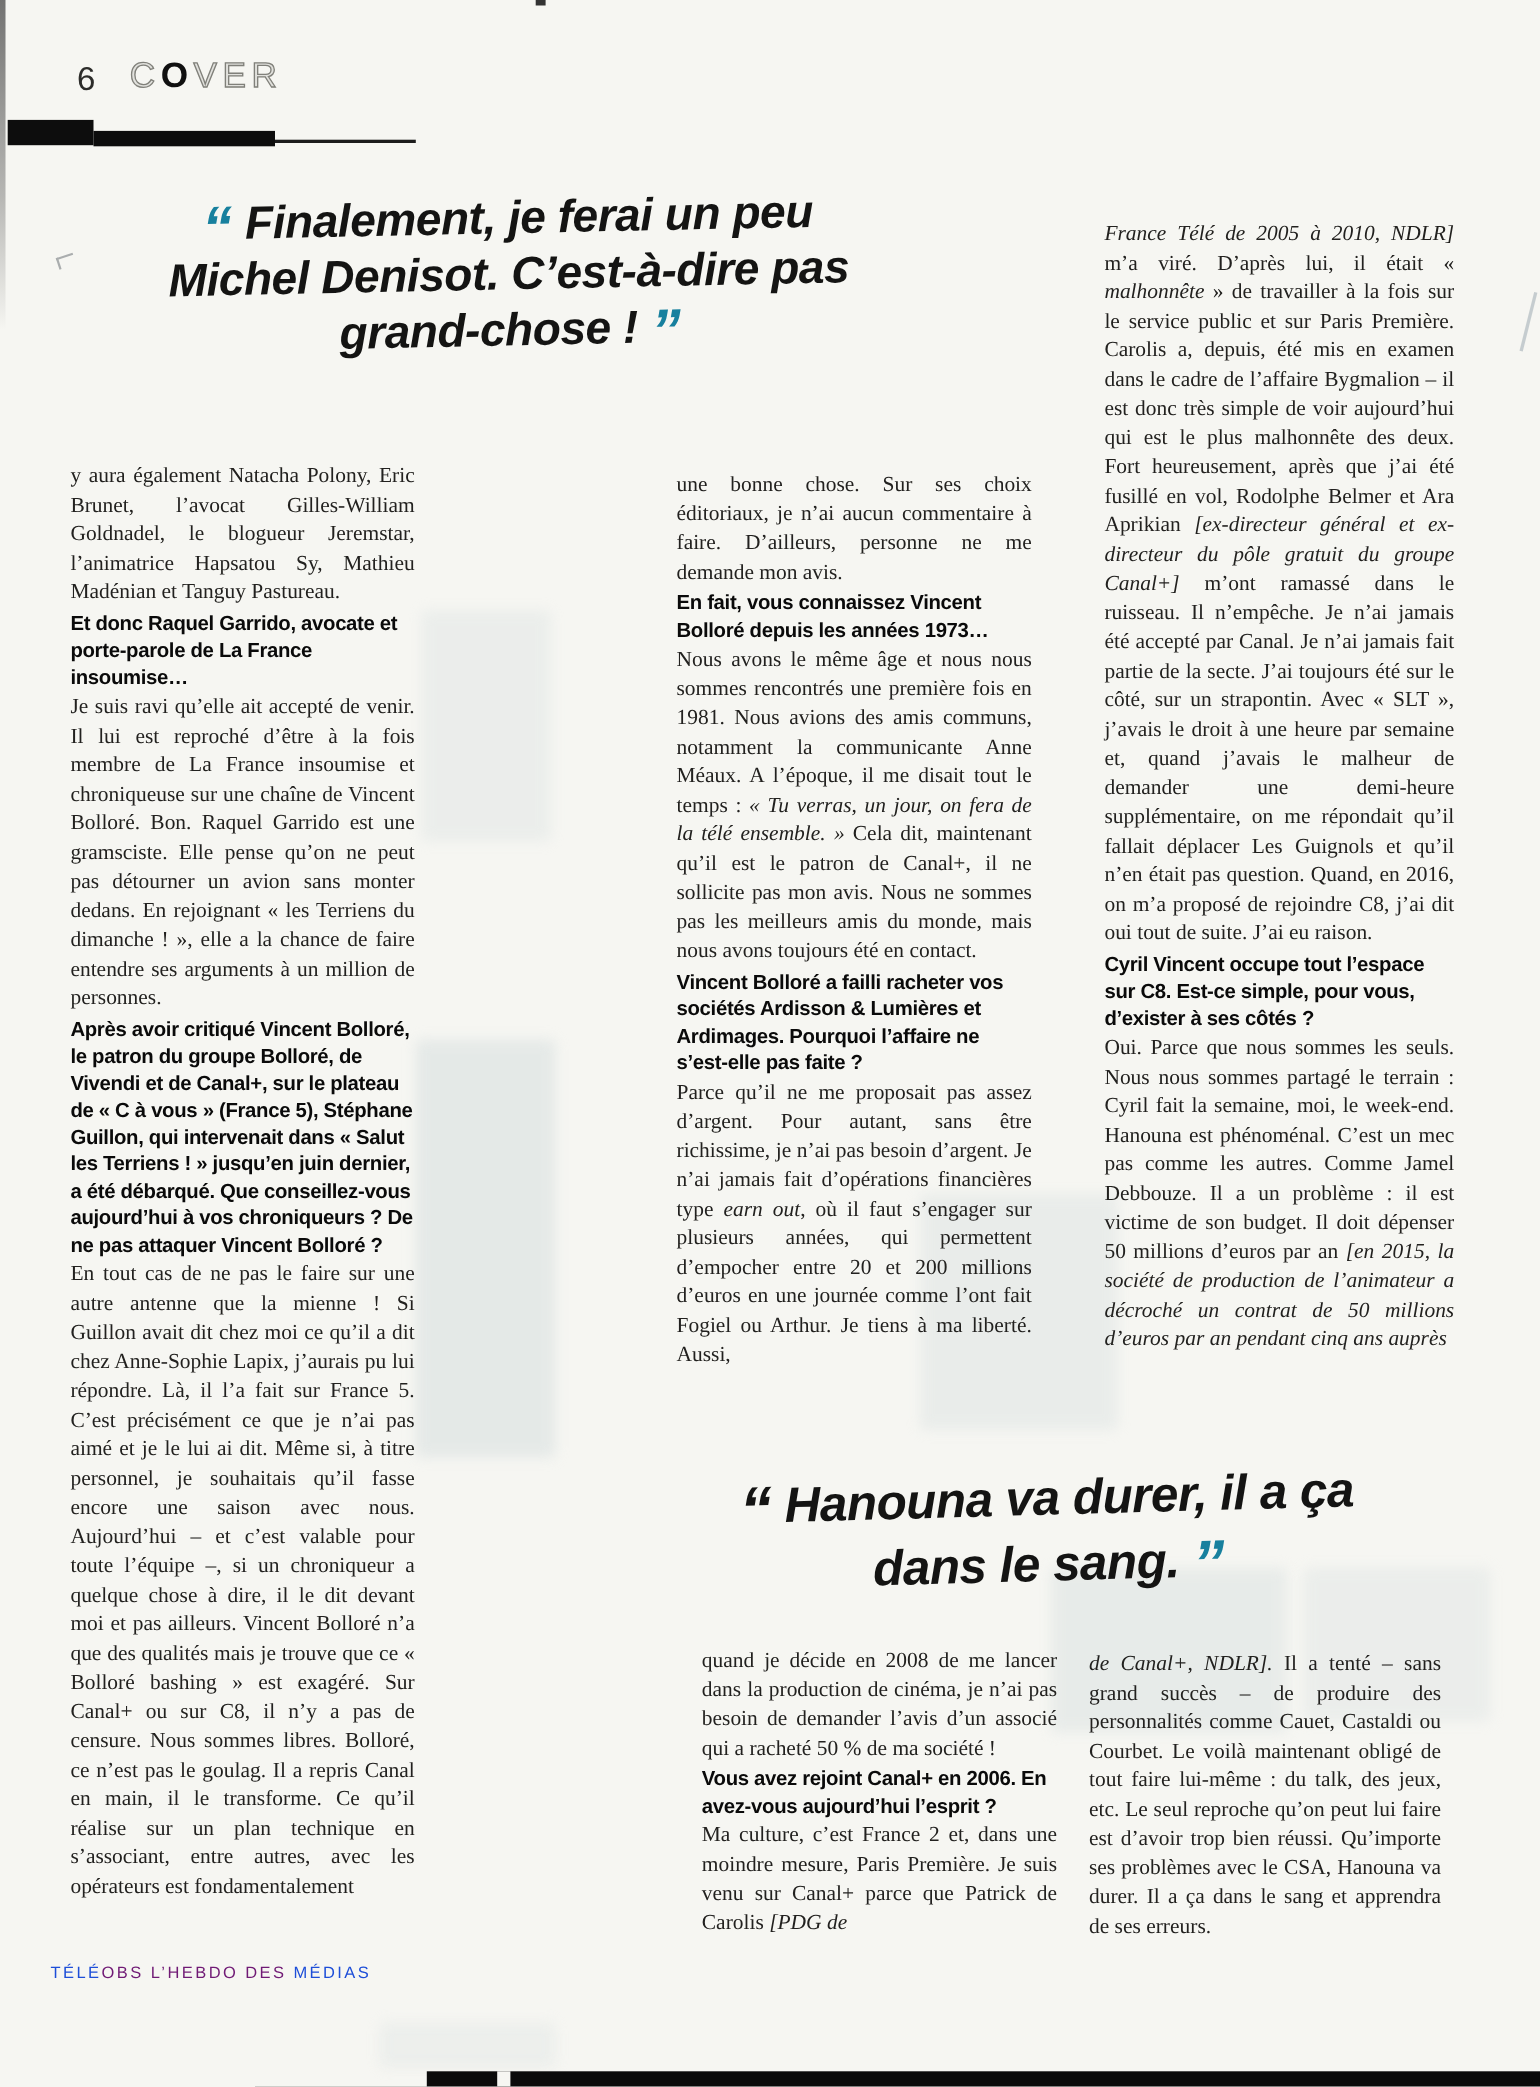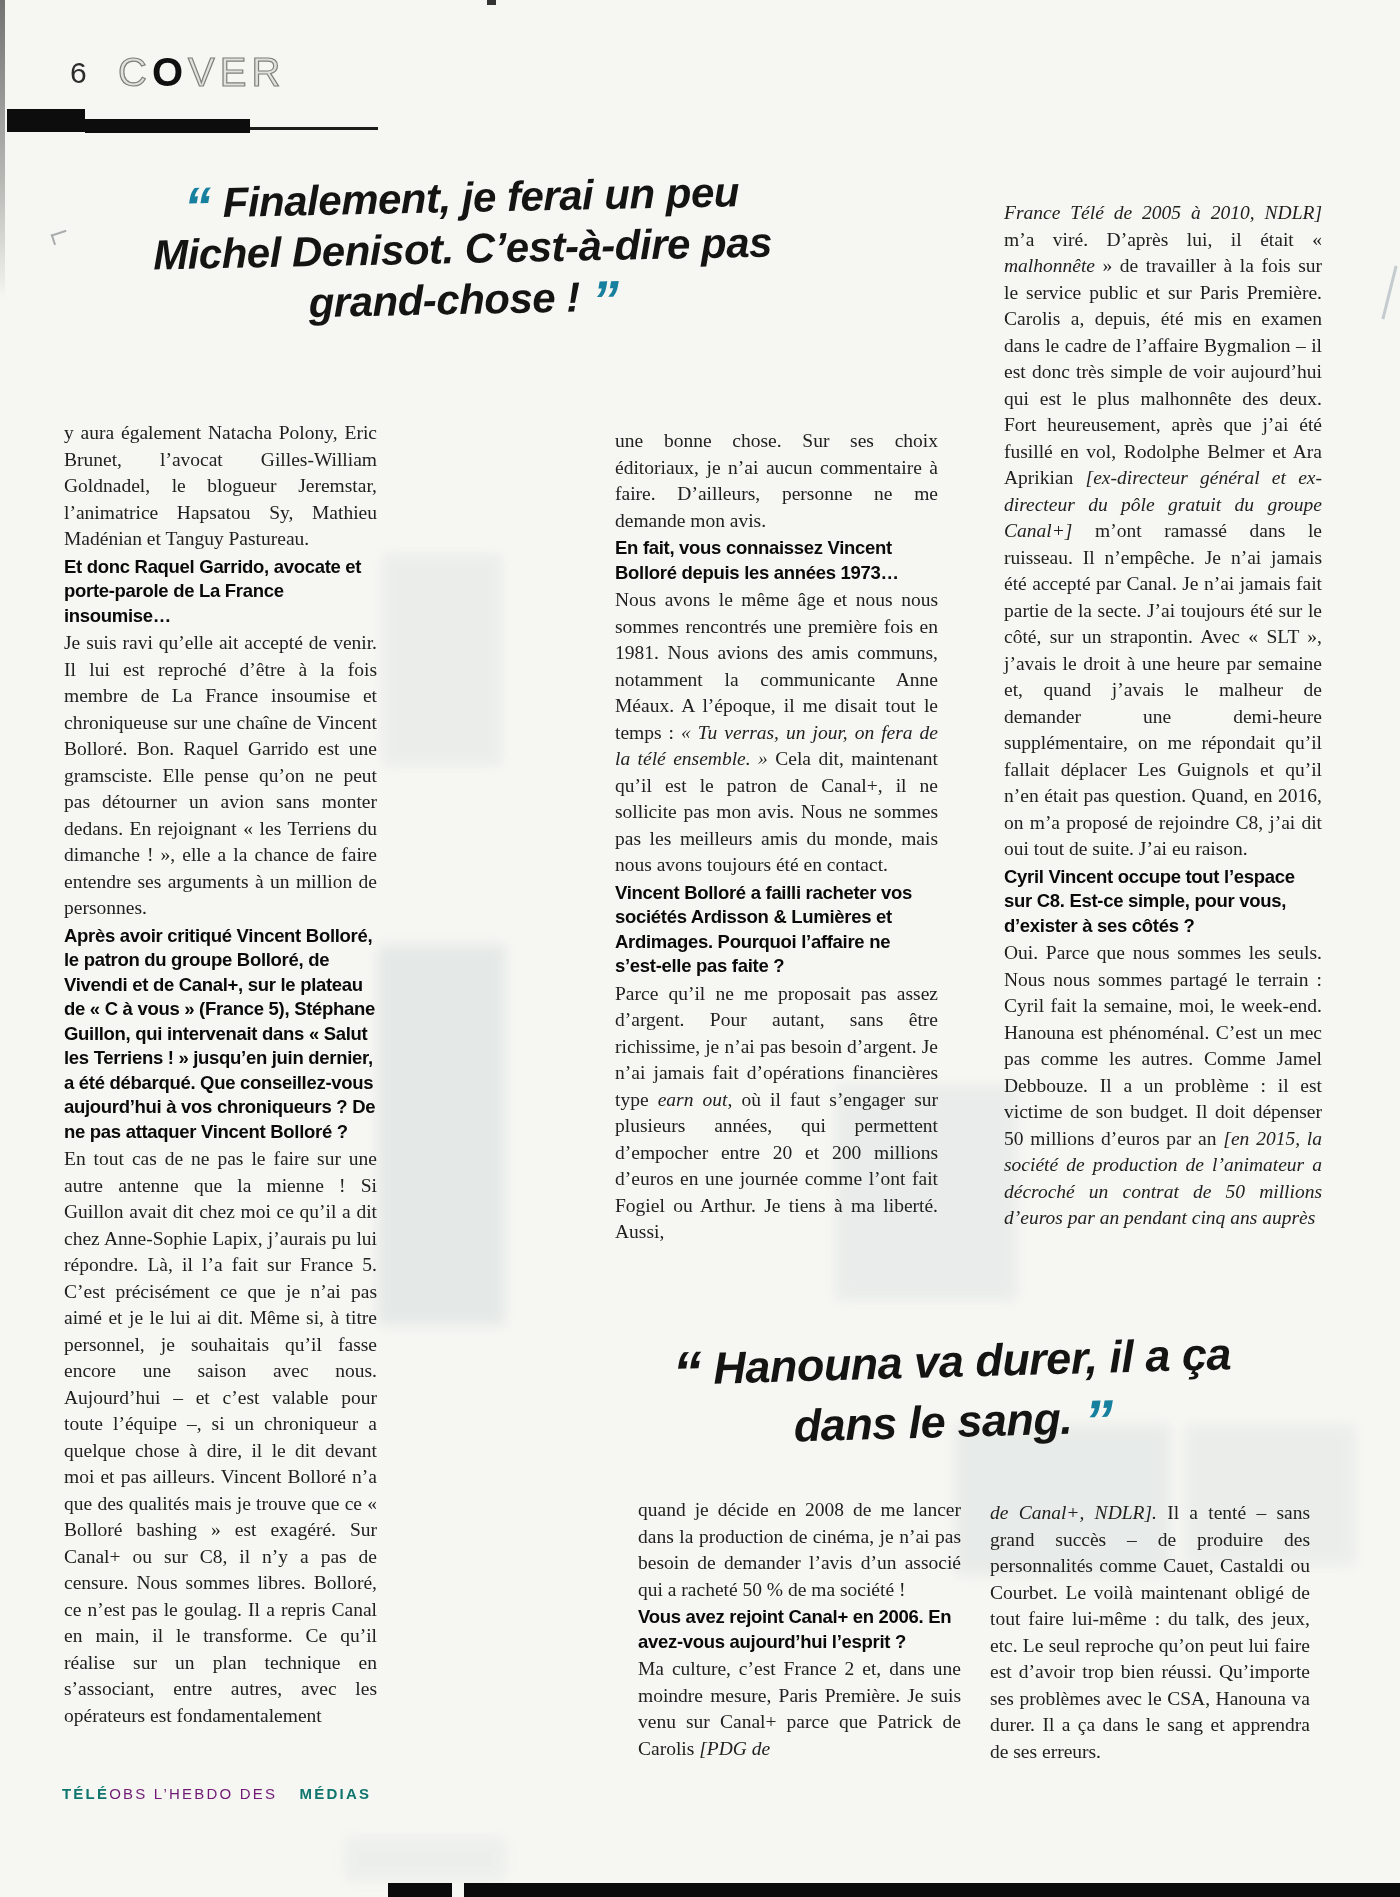--- a/index.html
+++ b/index.html
@@ -11,21 +11,21 @@
   }
   
   .page-number{
     position:absolute; left:70px; top:56px;
     font-family:"Liberation Sans", sans-serif;
     font-size:30px; color:#2c2c2a;
   }
   .section-title{
     position:absolute; left:118px; top:50px;
     font-family:"Liberation Sans", sans-serif;
-    font-size:40px; letter-spacing:5px; font-weight:400;
+    font-size:32px; letter-spacing:5px; font-weight:400;
     color:rgba(40,40,38,0.10);
     -webkit-text-stroke:1.2px #80807a;
   }
   .section-title .solid{ color:#101010; -webkit-text-stroke:0; font-weight:700;}
   .bar{ position:absolute; background:#0d0d0d; }
   .bar.b1{ left:7px;  top:109px; width:78px;  height:23px; }
   .bar.b2{ left:85px; top:119px; width:165px; height:14px; }
   .bar.b3{ left:250px;top:127px; width:128px; height:3px; background:#1c1c1c;}
   
   .pq{
@@ -59,21 +59,21 @@
     letter-spacing:-0.3px; color:#0a0a0a;
     text-align:left; margin:2px 0 2px 0;
   }
   .it{ font-style:italic; }
   
   .footer{
     position:absolute; left:46px; top:1785px; z-index:2;
     font-family:"Liberation Sans", sans-serif;
     font-size:15px; letter-spacing:2.2px; white-space:nowrap;
   }
-  .footer .f-cyan{ color:#0f766e; font-weight:700;margin-left:16px; }
+  .footer .f-cyan{ color:#1d4ed8; font-weight:400; }
   .footer .f-dark{ color:#701a75; font-weight:400; }
   
   .ghost{
     position:absolute; z-index:1;
     background:#d7dfdf; filter:blur(6px); border-radius:4px;
   }
   .edge-left{ position:absolute; left:0; top:0; width:5px; height:300px;
     background:linear-gradient(#3a3a3a,#9c9c9a 60%,rgba(0,0,0,0)); opacity:.7; z-index:3;}
   .top-tick{ position:absolute; left:487px; top:0; width:9px; height:5px; background:#333; z-index:3;}
   .stray-mark{ position:absolute; left:52px; top:232px; width:14px; height:9px;

